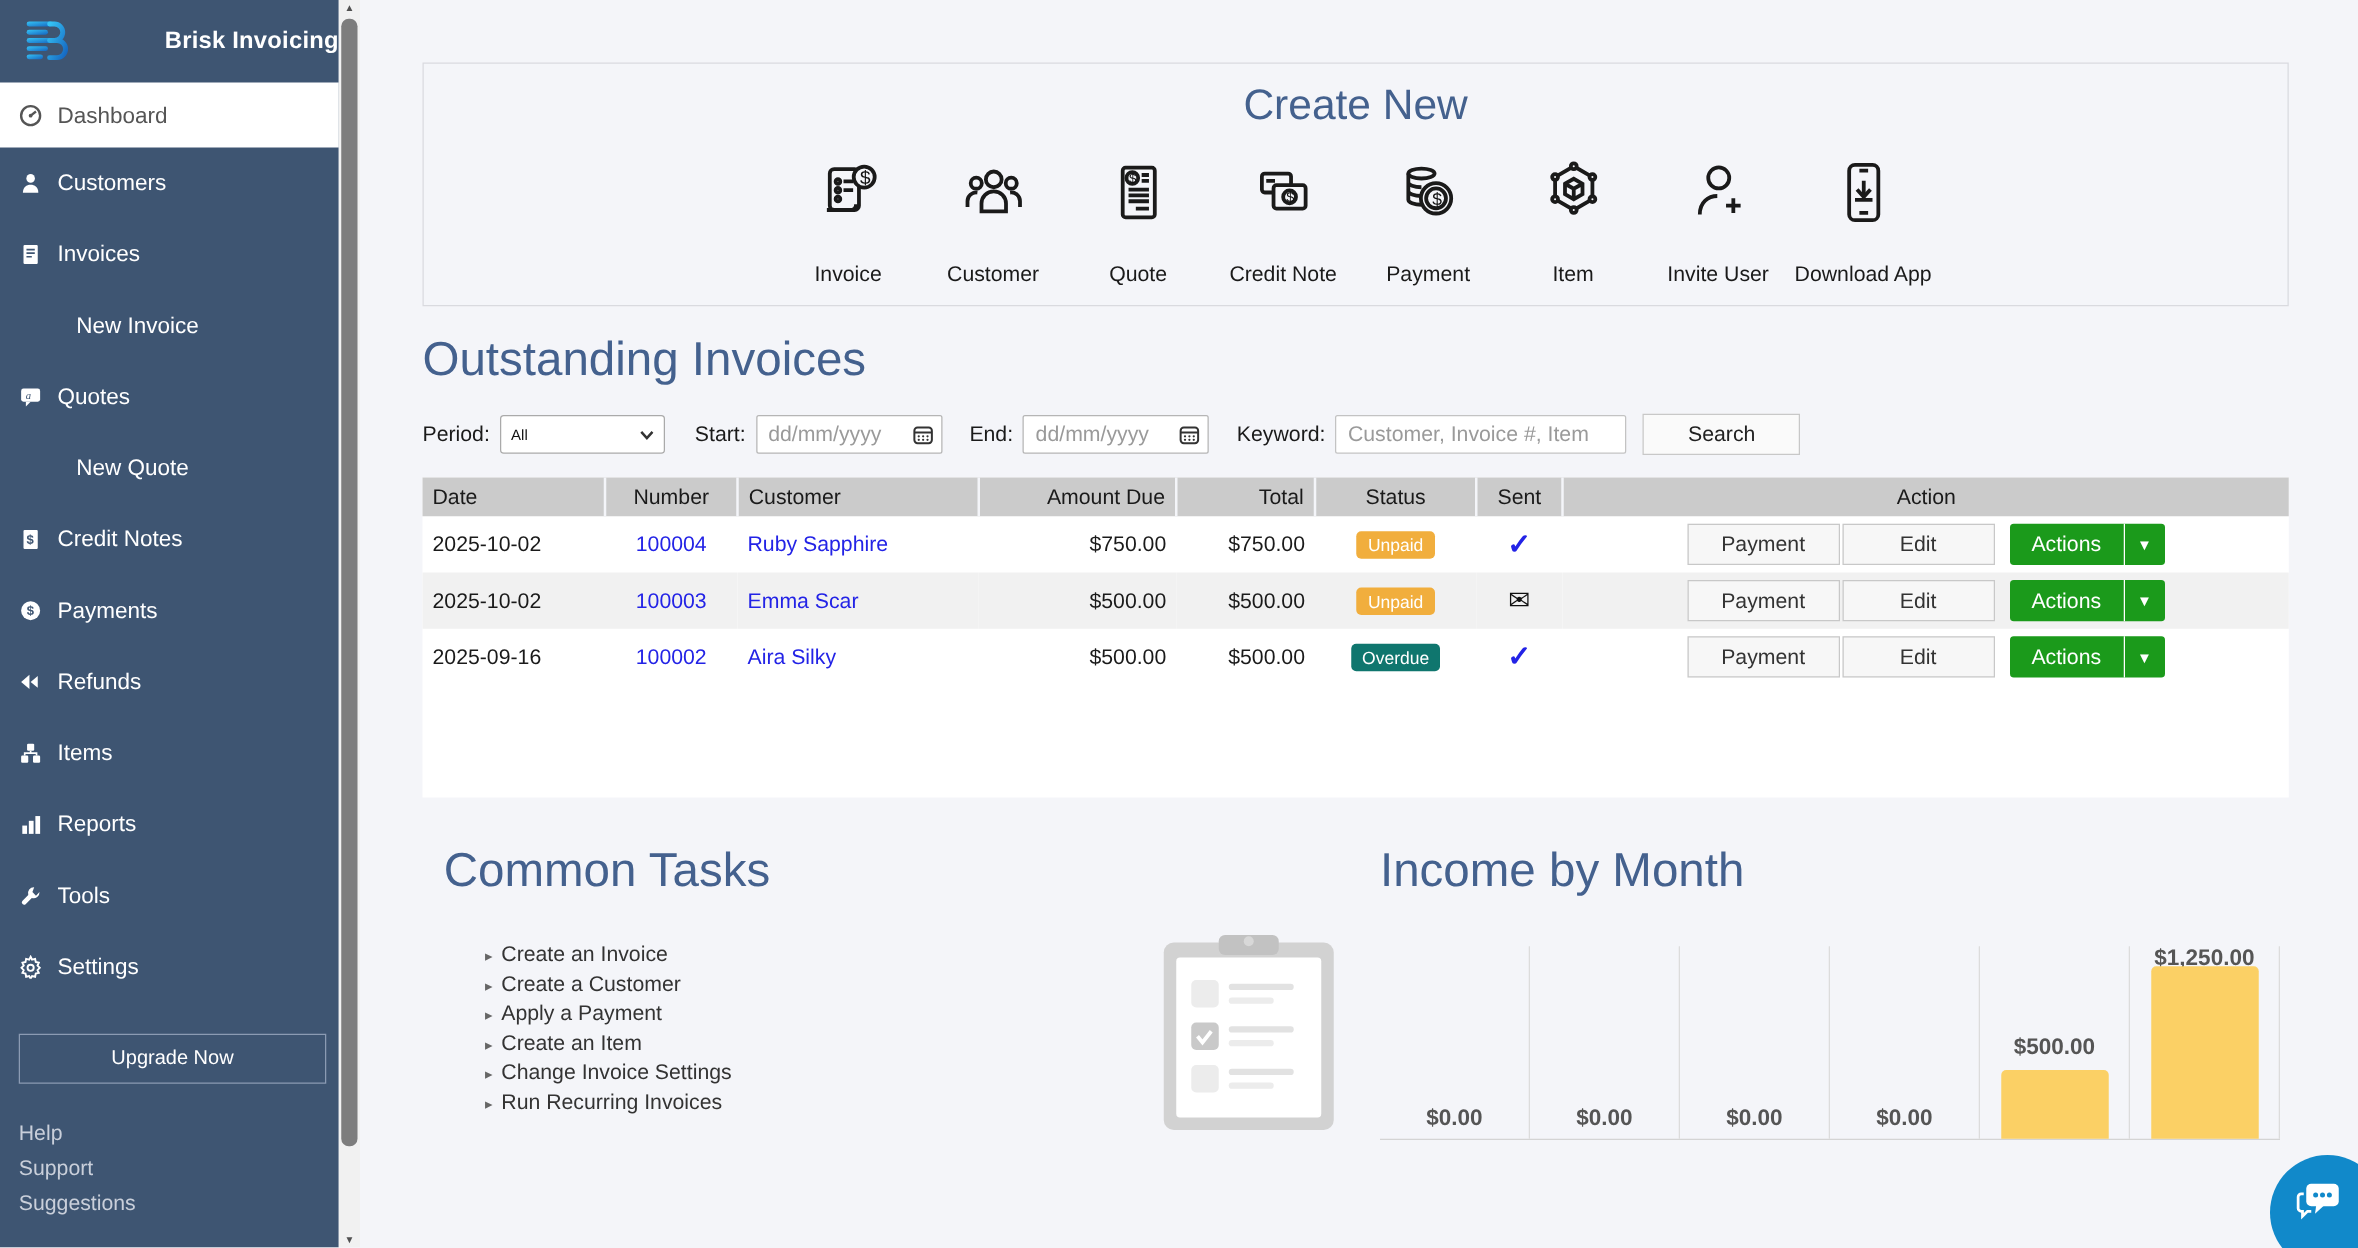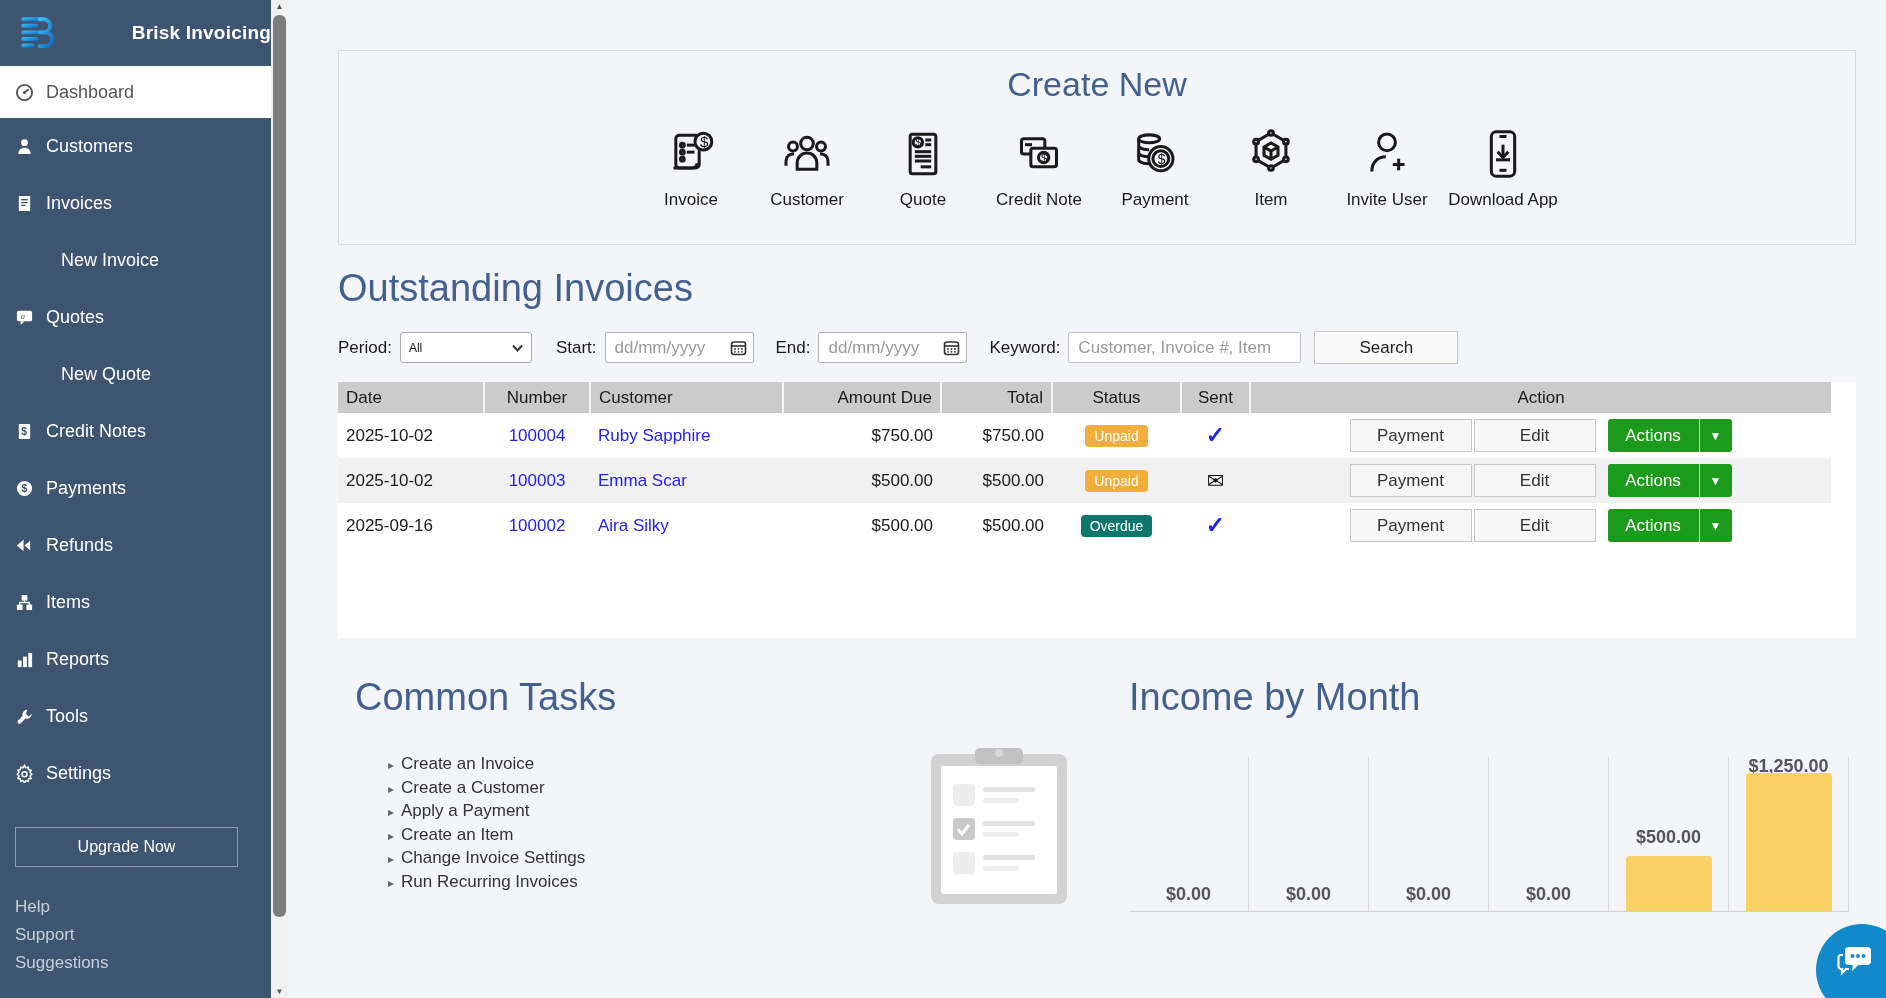--- a/index.html
+++ b/index.html
@@ -12,21 +12,21 @@
   .brand { height:66px; display:flex; align-items:center; padding-left:20px; cursor:pointer;justify-content:space-between; }
   .brand svg { width:42px; height:42px; }
   .brand-name { font-size:19px; font-weight:bold; color:#fff; margin-left:10px; letter-spacing:.2px; }
   .nav-item { height:57px; display:flex; align-items:center; padding-left:13px; cursor:pointer; }
   .nav-item .nico { width:22px; height:22px; display:inline-flex; align-items:center; justify-content:center; }
   .nav-item .nico svg { width:19px; height:19px; }
   .nav-item .nlbl { margin-left:11px; font-size:18px; color:#fff; }
   .nav-item.active { height:52px; background:#ffffff; }
   .nav-item.active .nlbl { color:#555; }
   .nav-item.sub { padding-left:50px; }
-  .upgrade-btn { display:block; margin:25px 16px 0 15px; width:223px; height:40px;
+  .upgrade-btn { display:block; margin:25px 16px 0 15px; width:246px; height:40px;
     background:transparent; border:1px solid #8b9bb3; color:#fff; font-size:16px;
     font-family:"Liberation Sans", sans-serif; cursor:pointer; }
   .side-links { margin:26px 0 0 15px; }
   .side-links a { display:block; color:#c9cfda; font-size:17px; line-height:28px; text-decoration:none; cursor:pointer; }
 
   
   .side-scrollbar { width:17px; flex:0 0 17px; background:#f1f1f1; position:relative; }
   .side-scrollbar .arr { position:absolute; left:0; width:17px; text-align:center; font-size:8px; color:#505050; }
   .side-scrollbar .arr.up { top:2px; }
   .side-scrollbar .arr.down { bottom:2px; }
@@ -34,39 +34,39 @@
 
   
   .main { flex:1; padding:0 55px 0 50px; }
 
   .create-panel { margin-top:50px; border:1px solid #d9dadf; height:195px; }
   .create-title { text-align:center; color:#44618e; font-size:34px; font-weight:normal; margin:14px 0 16px 0; }
   .create-row { display:flex; justify-content:center; }
   .create-item { width:116px; text-align:center; cursor:pointer; }
   .create-item .cicon { height:62px; display:flex; align-items:flex-end; justify-content:center; }
   .create-item .cicon svg { width:56px; height:56px; stroke:#1a1a1a; fill:none; stroke-width:1.3; }
-  .create-item .clbl { margin-top:8px; font-size:17px; color:#1a1a1a; white-space:nowrap; }
+  .create-item .clbl { margin-top:28px; font-size:17px; color:#1a1a1a; white-space:nowrap; }
 
   .section-title { color:#44618e; font-size:38px; font-weight:normal; margin:0; }
   .oi-title { margin-top:22px; }
 
   .filters { display:flex; align-items:center; margin-top:21px; font-size:17px; color:#1a1a1a; }
   .flabel { margin-right:8px; white-space:nowrap; }
   .fselect { width:132px; height:31px; background:#fff; border:1px solid #aaaaaa; border-radius:3px;
     display:flex; align-items:center; padding:0 8px; margin-right:24px; cursor:pointer; }
   .fselect .sel-val { flex:1; font-size:12px; color:#111; }
   .fselect svg { width:11px; height:8px; stroke:#333; fill:none; stroke-width:2; }
   .dwrap { position:relative; margin-right:22px; }
   .dwrap input { width:149px; height:31px; border:1px solid #b5b5b5; border-radius:2px; background:#fff;
     font-size:17px; color:#444; padding:0 30px 0 9px; font-family:"Liberation Sans", sans-serif; }
   .dwrap .cal { position:absolute; right:7px; top:7px; width:17px; height:17px; }
   .kwrap input { width:233px; height:31px; border:1px solid #c3c3c3; border-radius:2px; background:#fff;
     font-size:17px; padding:0 9px; margin-right:13px; font-family:"Liberation Sans", sans-serif; }
   .kwrap input::placeholder, .dwrap input::placeholder { color:#9a9a9a; opacity:1; }
-  .search-btn { width:144px; height:33px; background:#fafafa; border:1px solid #c8c8c8; font-size:17px;
+  .search-btn { width:126px; height:33px; background:#fafafa; border:1px solid #c8c8c8; font-size:17px;
     color:#222; font-family:"Liberation Sans", sans-serif; cursor:pointer; }
 
   .table-wrap { margin-top:18px; background:#ffffff; padding-bottom:90px; }
   table.oi { border-collapse:collapse; width:1493px; table-layout:fixed; font-size:17px; color:#1a1a1a; }
   table.oi th { background:#cbcbcb; font-weight:normal; height:31px; padding:0 8px; border-right:2px solid #f4f5f9; }
   table.oi th:last-child { border-right:none; }
   table.oi td { height:45px; padding:0 8px; }
   table.oi tr.alt td { background:#f1f1f1; }
   .c-left { text-align:left; } .c-right { text-align:right; } .c-center { text-align:center; }
   a.blue-link { color:#2323e6; text-decoration:none; cursor:pointer; }
@@ -79,21 +79,21 @@
   .gbtn { width:122px; height:33px; background:#f7f7f7; border:1px solid #c8c8c8; font-size:17px; color:#333;
     font-family:"Liberation Sans", sans-serif; cursor:pointer; }
   .gbtn + .gbtn { margin-left:2px; }
   .actions-split { margin-left:12px; width:124px; height:33px; background:#1b9a1b; border-radius:3px;
     display:flex; align-items:center; cursor:pointer; }
   .actions-split .amain { flex:1; color:#fff; font-size:17px; text-align:center; }
   .actions-split .adiv { width:1px; height:33px; background:#ffffff; }
   .actions-split .acaret { width:32px; text-align:center; color:#fff; font-size:12px; }
 
   
-  .bottom { display:flex; margin-top:38px;gap:25px; }
+  .bottom { display:flex; margin-top:38px; }
   .common { width:766px; }
   .common h2 { margin-left:17px; }
   .common-body { display:flex; }
   .task-list { list-style:none; margin:34px 0 0 50px; padding:0; }
   .task-list li { font-size:17px; color:#333; line-height:21.5px; display:flex; align-items:baseline; cursor:pointer; }
   .task-list li .tri { color:#666; font-size:12px; margin-right:7px; }
   .clipboard { margin:27px 35px 0 auto; }
 
   .income { width:727px; }
   .chart { margin-top:38px; }

